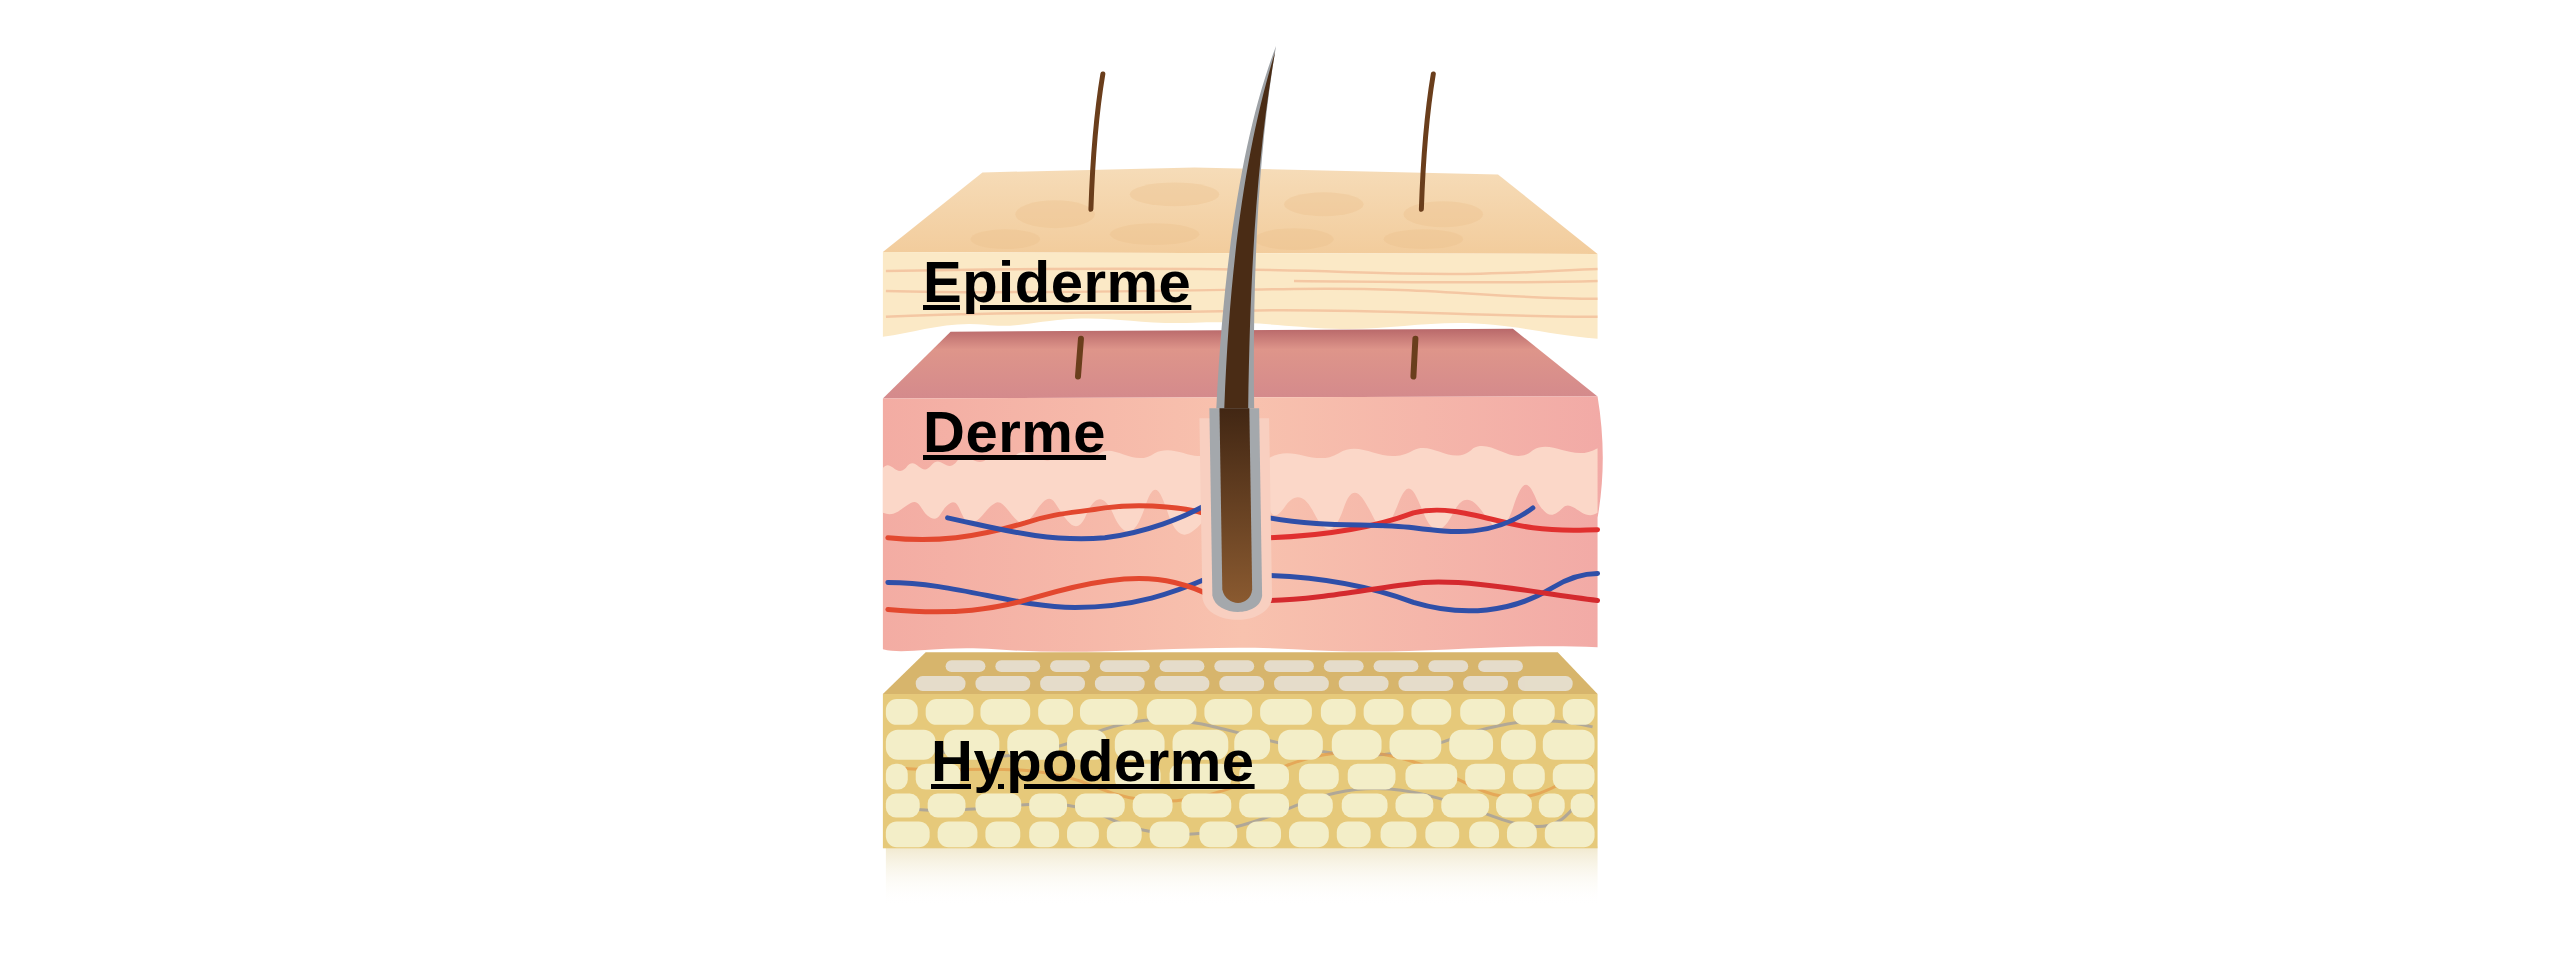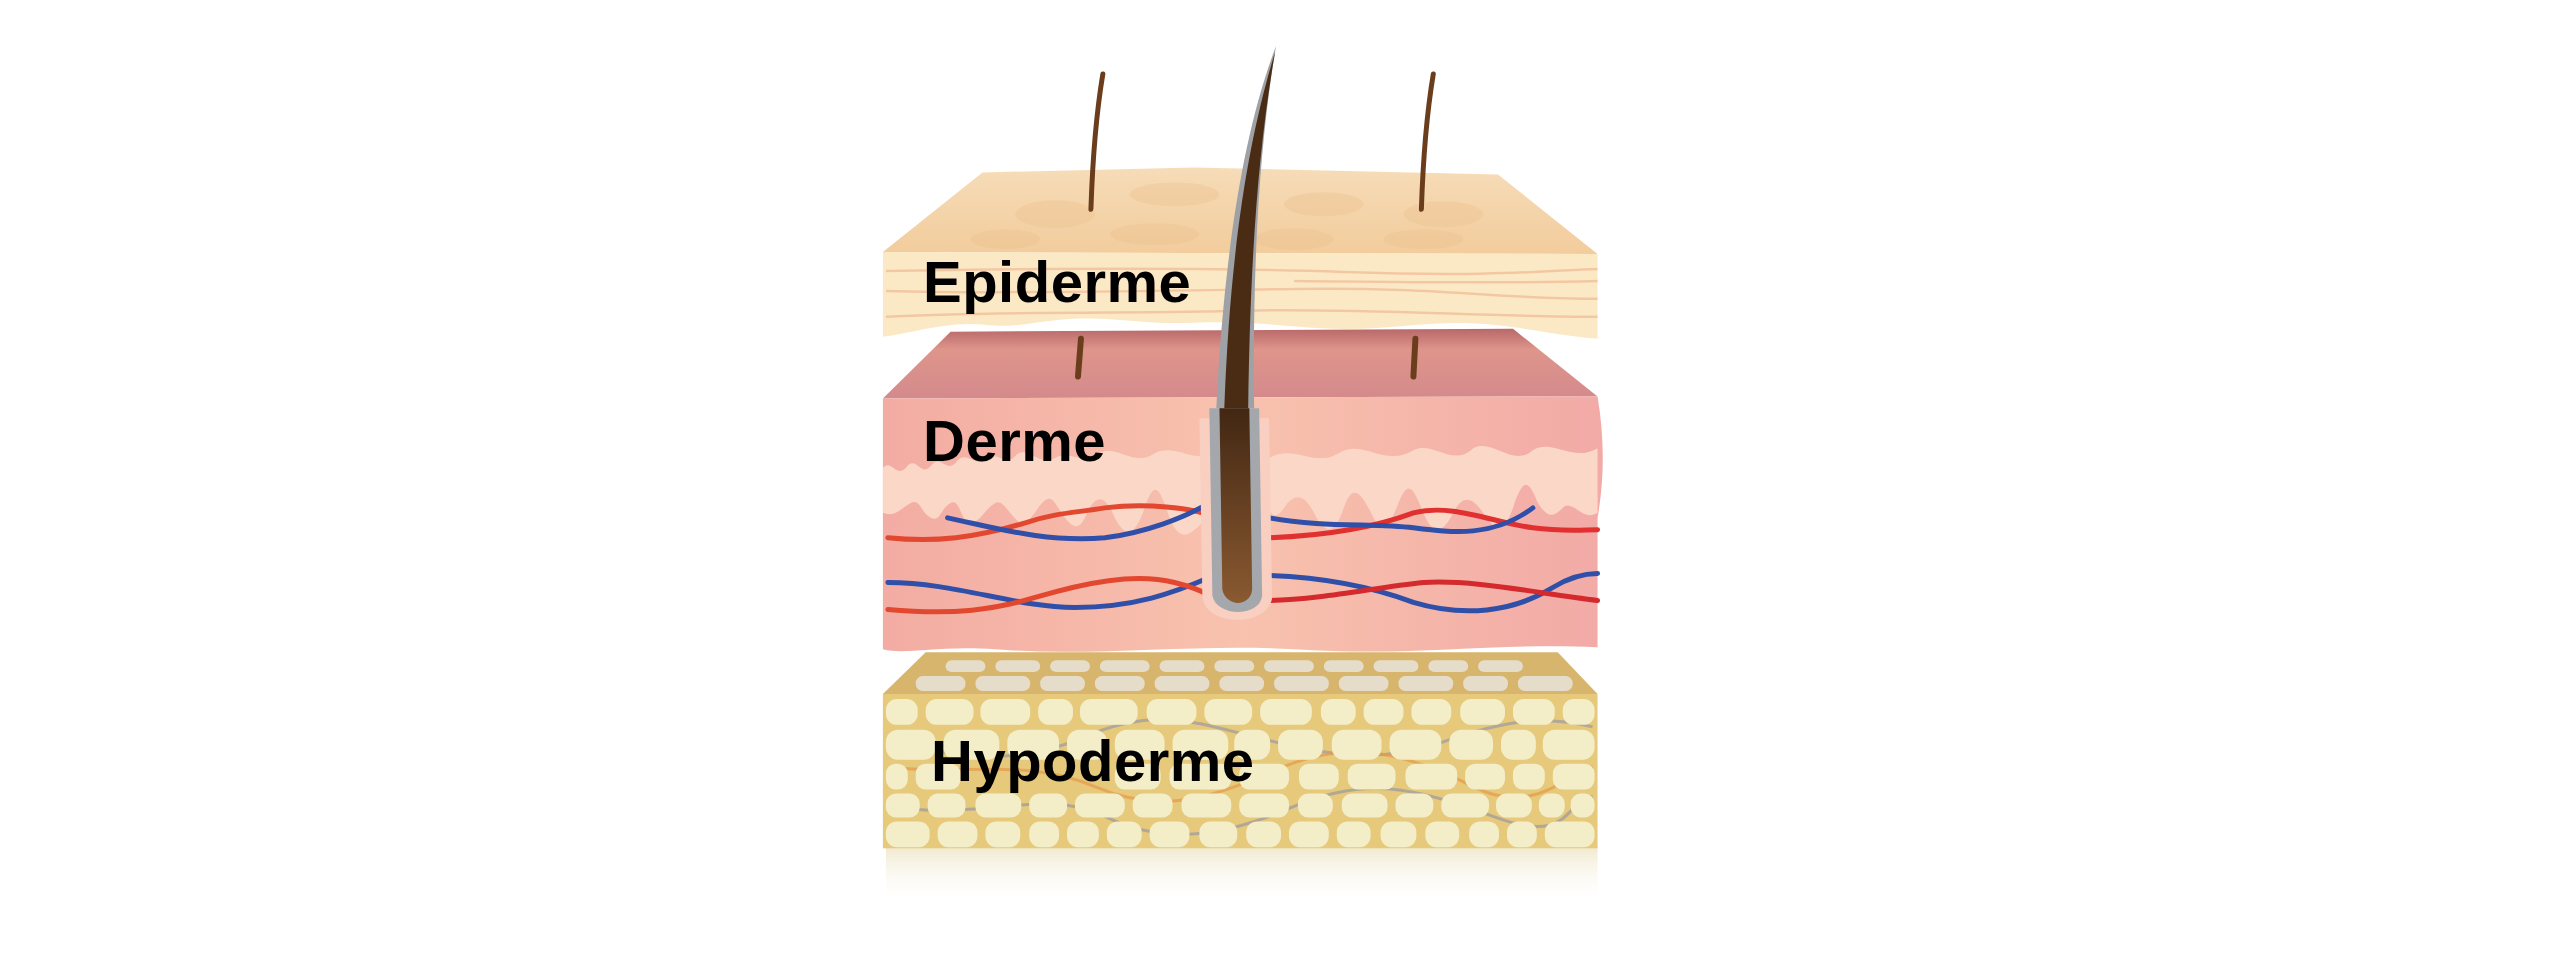--- a/index.html
+++ b/index.html
@@ -1,20 +1,20 @@
 <!DOCTYPE html>
 <html><head>
 <meta charset="utf-8">
 <style>
   html, body { margin:0; padding:0; background:#ffffff; }
   body { width:2576px; height:963px; position:relative; overflow:hidden; font-family:"Liberation Sans", sans-serif; }
   #stage { position:absolute; left:0; top:0; width:2576px; height:963px; }
   .layer-label {
     position:absolute; font-family:"Liberation Sans", sans-serif; font-weight:bold;
-    font-size:58px; color:#000; line-height:1; letter-spacing:0.5px; white-space:nowrap;
+    font-size:58px; color:#000; line-height:1; letter-spacing:0.5px; white-space:nowrap;text-decoration:underline;
   }
 </style>
 </head>
 <body>
 
 <div id="stage">
   <svg width="2576" height="963" viewBox="0 0 2588 967" xmlns="http://www.w3.org/2000/svg">
     <defs>
       <linearGradient id="fade" x1="0" y1="0" x2="0" y2="1">
         <stop offset="0" stop-color="#efe6c8" stop-opacity="0.9"></stop>
@@ -201,16 +201,16 @@
 
       <path d="M1096,210 C1098,150 1102,110 1108,74" stroke="#6a3e1c" stroke-width="5" fill="none" stroke-linecap="round"></path>
       <path d="M1428,210 C1430,150 1434,110 1440,74" stroke="#6a3e1c" stroke-width="5" fill="none" stroke-linecap="round"></path>
 
       <path d="M1222,410 C1230,250 1250,130 1282,46 C1266,140 1258,260 1260,410 Z" fill="#9ea2a6"></path>
       <path d="M1230,410 C1236,250 1254,140 1281,52 C1264,150 1256,260 1254,410 Z" fill="#4a2c15"></path>
     </g>
   </svg>
 
   <div class="layer-label" style="left:923px; top:253px;">Epiderme</div>
-  <div class="layer-label" style="left:923px; top:412px;">Derme</div>
+  <div class="layer-label" style="left:923px; top:403px;">Derme</div>
   <div class="layer-label" style="left:923px; top:732px;margin-left:8px;">Hypoderme</div>
 </div>
 
 
 </body></html>

